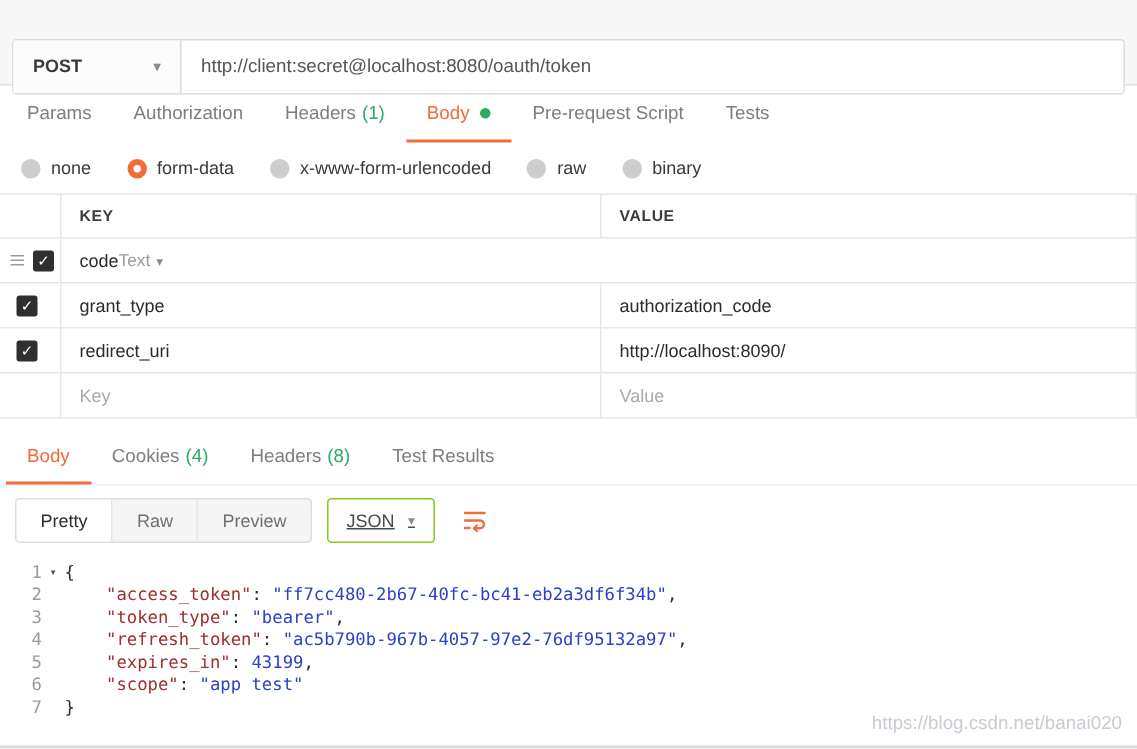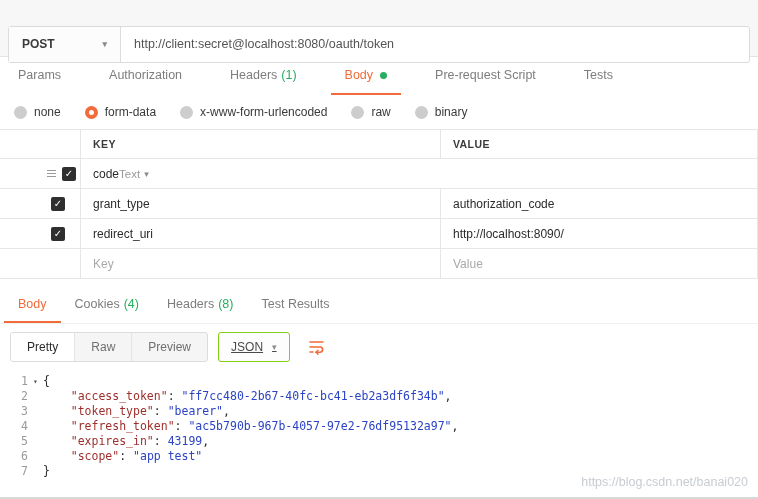--- a/index.html
+++ b/index.html
@@ -14,39 +14,39 @@
   .url-container { flex:1; height:37px; background:#fff; border:1px solid #dcdcdc;
                    border-radius:3px; display:flex; align-items:stretch;margin-top:32px; }
   .method-select { width:112px; display:flex; align-items:center; justify-content:space-between;
                    padding:0 13px; border-right:1px solid #dcdcdc; font-weight:bold; color:#3a3a3a;
                    cursor:pointer; background:#fcfcfc; }
   .caret { font-size:9px; color:#8a8a8a; }
   .url-text { flex:1; display:flex; align-items:center; padding:0 13px; color:#555;
               font-size:12.5px; }
 
   
-  .req-tabs { height:38px; display:flex; align-items:stretch; padding:0 4px;gap:20px; }
+  .req-tabs { height:38px; display:flex; align-items:stretch; padding:0 4px; }
   .tab { display:flex; align-items:center; padding:0 14px; color:#7d7d7d; font-size:12.5px;
          cursor:pointer; border-bottom:2px solid transparent; }
   .tab.active { color:var(--accent); border-bottom-color:var(--accent); }
   .tab .count { color:var(--green); margin-left:4px; }
   .tab .dot { width:7px; height:7px; border-radius:50%; background:var(--green); margin-left:7px; }
 
   
   .mode-row { height:34px; display:flex; align-items:center; gap:24px; padding:0 14px; }
   .mode-opt { display:flex; align-items:center; gap:7px; cursor:pointer; color:#3a3a3a; }
   .radio { width:13px; height:13px; border-radius:50%; background:#cdcdcd; flex:none; }
   .radio.selected { background:#fff; border:4px solid var(--accent); }
 
   
   .kv-table { border-top:1px solid var(--border); border-right:1px solid var(--border); }
   .t-row { display:grid; grid-template-columns:40px 360px 1fr; border-bottom:1px solid var(--border);
            height:30px; }
   .t-row.header { height:29px; }
-  .cell { display:flex; align-items:center; padding:0 12px; min-width:0;margin-left:40px; }
+  .cell { display:flex; align-items:center; padding:0 12px; min-width:0; }
   .key-cell, .value-cell { border-left:1px solid var(--border); }
   .header .cell { font-size:10.5px; font-weight:bold; color:#3a3a3a; letter-spacing:.4px; }
   .gutter-cell { padding:0 5px; gap:4px; }
   .drag { display:flex; flex-direction:column; gap:2px; cursor:grab; padding:2px; }
   .drag i { display:block; width:9px; height:0; border-top:1px solid #9a9a9a; }
   .checkbox { width:14px; height:14px; background:#2f2f2f; border-radius:2px; color:#fff;
               display:flex; align-items:center; justify-content:center; font-size:10px;
               cursor:pointer; flex:none; margin-left:6px; }
   .key-cell.split { }
   .type-select { color:#9a9a9a; font-size:11.5px; display:flex; align-items:center; gap:4px;

